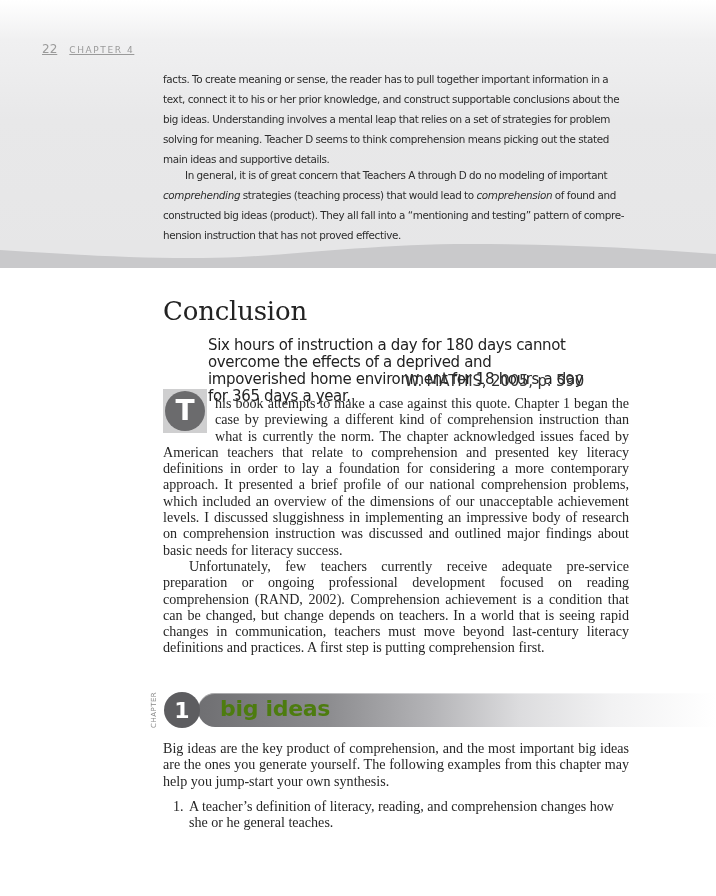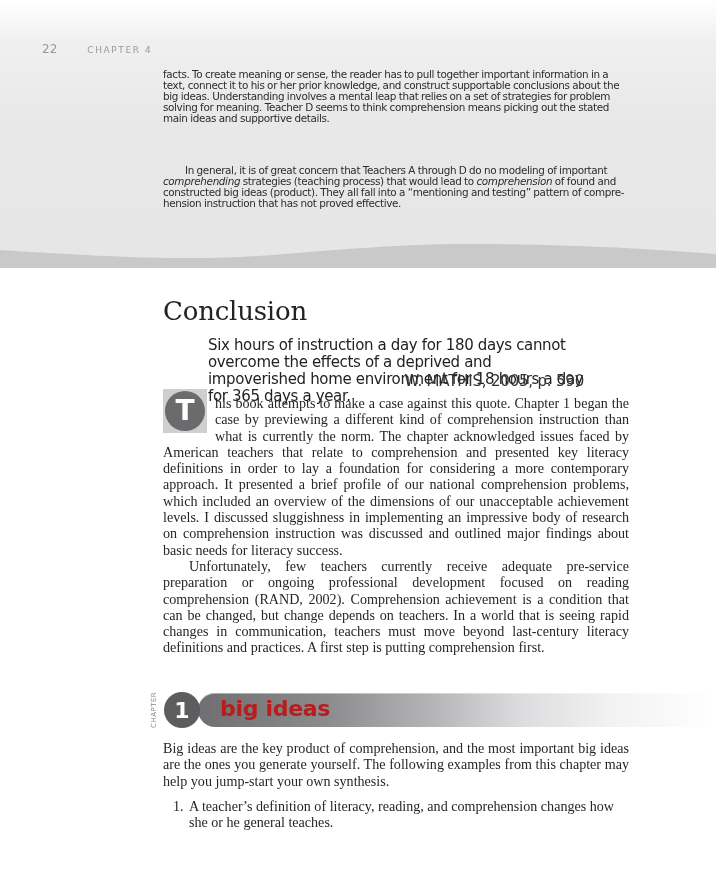--- a/index.html
+++ b/index.html
@@ -8,27 +8,27 @@
       background: #ffffff; color: #2a2a2a;
     }
     .top-band {
       position: absolute; left: 0; top: 0; width: 716px; height: 272px;
       background: linear-gradient(#ffffff 0px, #f0f0f1 40px, #e8e8e9 120px, #e6e6e7 272px);
     }
     .wave { position: absolute; left: 0; top: 240px; width: 716px; height: 32px; }
     .running-head {
       position: absolute; top: 42px; left: 42px;
       font-family: "DejaVu Sans", sans-serif; color: #9a9a9a;
-      display: flex; align-items: baseline; gap: 30px;
+      display: flex; align-items: baseline; gap: 12px; text-decoration: underline;
     }
     .folio { font-size: 12px; }
     .chapter-label { font-size: 9px; letter-spacing: 1.6px; }
     .sans-text {
       position: absolute; left: 163px; width: 466px;
-      font-family: "DejaVu Sans", sans-serif; font-size: 10.4px; line-height: 11px;
+      font-family: "DejaVu Sans", sans-serif; font-size: 10.4px; line-height: 20px;
       color: #2c2c2c; letter-spacing: -0.35px; word-spacing: -0.3px; margin: 0;
     }
     .p-facts { top: 69px; }
     .p-general { top: 165px; text-indent: 22px; }
     .section-heading {
       position: absolute; left: 163px; top: 296px; margin: 0;
       font-family: "DejaVu Serif", serif; font-weight: normal; font-size: 26px;
       color: #222; letter-spacing: -0.2px; text-align: right;
     }
     .epigraph {
@@ -73,21 +73,21 @@
       display: flex; align-items: center; justify-content: center;
     }
     .banner-bar {
       position: absolute; left: 48px; top: 3px; width: 518px; height: 34px;
       border-radius: 17px 0 0 17px;
       background: linear-gradient(90deg, #6f6f72 0%, #8c8c8f 25%, #b4b4b7 45%, #dcdcde 62%, #f2f2f3 80%, #ffffff 100%);
       box-shadow: inset 0 1px 0 rgba(255,255,255,0.4);
     }
     .banner-title {
       position: absolute; left: 70px; top: 6px;
-      font-family: "DejaVu Sans", sans-serif; font-weight: bold; font-size: 22px; color: #b91c1c;
+      font-family: "DejaVu Sans", sans-serif; font-weight: bold; font-size: 22px; color: #4d7c0f;
       letter-spacing: -0.3px;
     }
     .p-bigideas { top: 740px; }
     .list { position: absolute; left: 173px; top: 798px; width: 456px; margin: 0; padding: 0; list-style: none; }
     .list-item {
       font-family: "Liberation Serif", serif; font-size: 14.1px; line-height: 16.3px; color: #262626;
       display: flex; text-align: left;
     }
     .list-num { width: 16px; flex: none; }
   </style>

